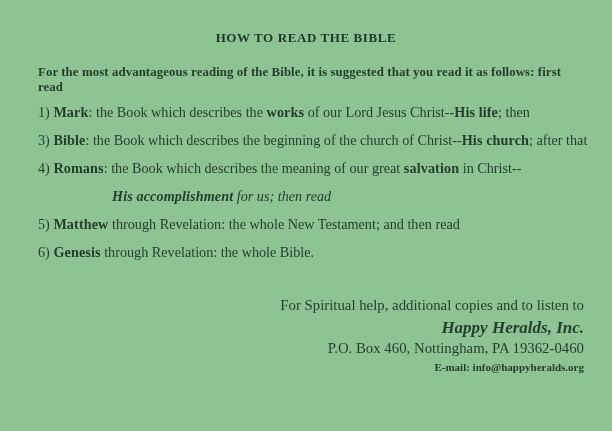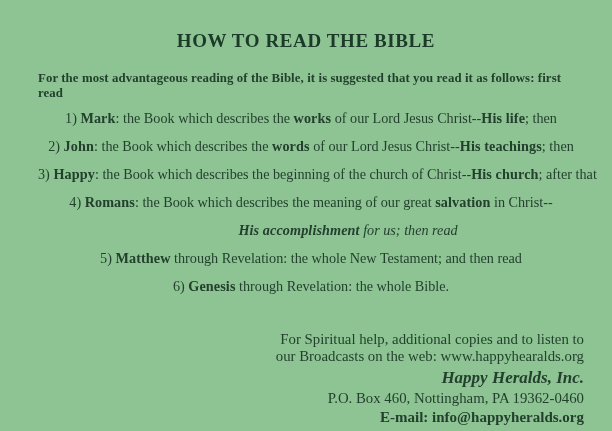--- a/index.html
+++ b/index.html
@@ -14,33 +14,32 @@
   }
   .card {
     width: 612px;
     height: 431px;
     box-sizing: border-box;
     padding: 30px 28px 0 38px;
   }
   .title {
     text-align: center;
     font-weight: bold;
-    font-size: 19px;
+    font-size: 13px;
     letter-spacing: 0.6px;
     margin: 0 10px 0 0;
   }
   .intro {
     font-weight: bold;
     font-size: 12.8px;
     margin-top: 19px;
     letter-spacing: 0.1px;
   }
   .list {
     margin-top: 10px;
-    text-align: center;
   }
   .list-line {
     font-size: 14.2px;
     line-height: 15px;
     margin-bottom: 13px;
     white-space: nowrap;
   }
   .list-line.indent {
     padding-left: 74px;
     font-style: italic;
@@ -63,46 +62,44 @@
     font-weight: bold;
     font-style: italic;
     line-height: 25px;
     margin-top: 1px;
   }
   .address {
     font-size: 14.8px;
     line-height: 17px;
   }
   .email {
-    font-size: 15px;
+    font-size: 11px;
     font-weight: bold;
     line-height: 17px;
     margin-top: 2px;
   }
 </style>
 </head>
 <body style="background: rgb(142, 196, 148); color: rgb(34, 64, 44);">
 
 <div class="card">
 
   <div class="title" style="color: rgb(27, 58, 39);">HOW TO READ THE BIBLE</div>
 
   <div class="intro">For the most advantageous reading of the Bible, it is suggested that you read it as follows: first read</div>
 
   <div class="list">
     <div class="list-line"><span>1) </span><b>Mark</b><span>: the Book which describes the </span><b>works</b><span> of our Lord Jesus Christ--</span><b>His life</b><span>; then</span></div>
-    <div class="list-line"><span>2) </span><b>John</b><span>: the Book which describes the </span><b>words</b><span> of our Lord Jesus Christ--</span><b>His teachings</b><span>; then</span></div>
-    <div class="list-line"><span>3) </span><b>Happy</b><span>: the Book which describes the beginning of the church of Christ--</span><b>His church</b><span>; after that</span></div>
+    <div class="list-line"><span>3) </span><b>Bible</b><span>: the Book which describes the beginning of the church of Christ--</span><b>His church</b><span>; after that</span></div>
     <div class="list-line"><span>4) </span><b>Romans</b><span>: the Book which describes the meaning of our great </span><b>salvation</b><span> in Christ--</span></div>
     <div class="list-line indent"><b>His accomplishment</b><span> for us; then read</span></div>
     <div class="list-line"><span>5) </span><b>Matthew</b><span> through Revelation: the whole New Testament; and then read</span></div>
     <div class="list-line"><span>6) </span><b>Genesis</b><span> through Revelation: the whole Bible.</span></div>
   </div>
 
   <div class="footer">
     <div class="footer-line">For Spiritual help, additional copies and to listen to</div>
-    <div class="footer-line">our Broadcasts on the web: www.happyhearalds.org</div>
     <div class="company">Happy Heralds, Inc.</div>
     <div class="address">P.O. Box 460, Nottingham, PA 19362-0460</div>
     <div class="email">E-mail: info@happyheralds.org</div>
   </div>
 
 </div>
 
 </body></html>

